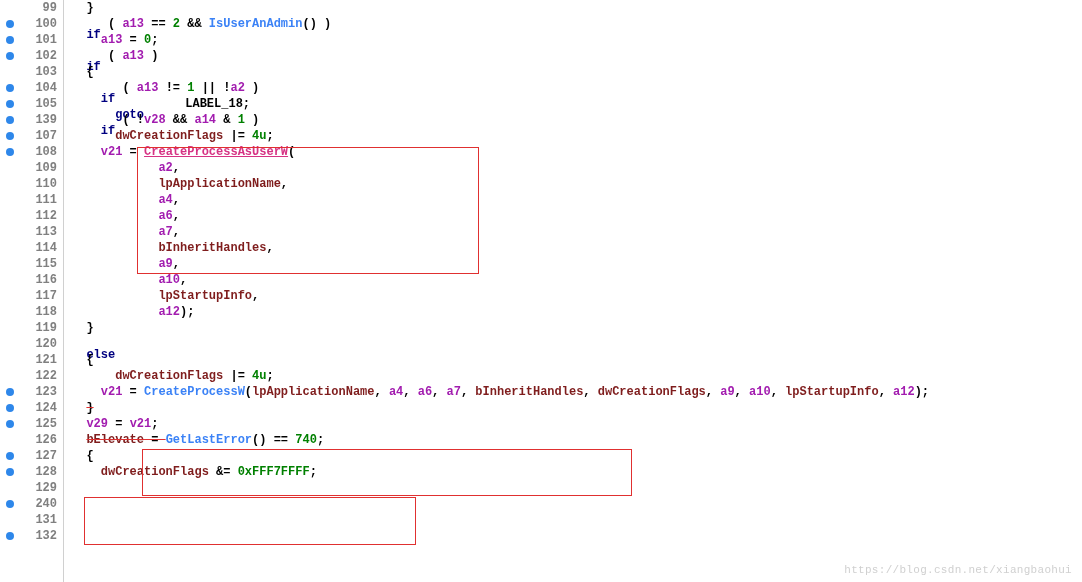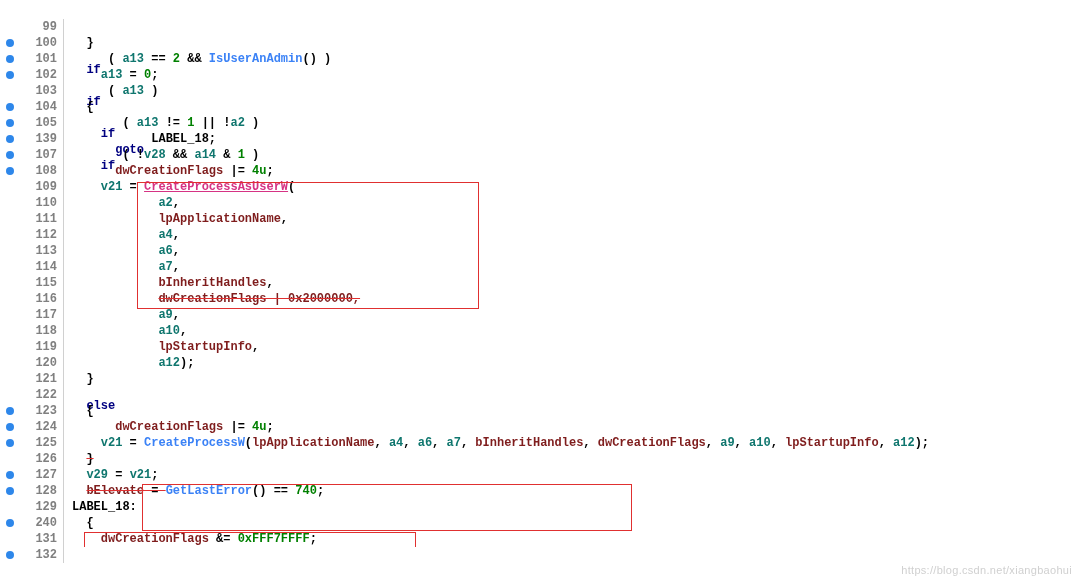--- a/index.html
+++ b/index.html
@@ -10,21 +10,20 @@
     width: 1082px;
     height: 582px;
     overflow: hidden;
     position: relative;
   }
   .editor {
     display: flex;
     width: 100%;
     height: 100%;
     position: relative;
-    align-items: center;
   }
   .gutter {
     width: 64px;
     background: #ffffff;
     border-right: 1px solid #d0d0d0;
     flex-shrink: 0;
   }
   .code-area {
     flex: 1;
     position: relative;
@@ -53,44 +52,44 @@
     border-radius: 50%;
     background: #2e87ea;
   }
   .lineno {
     color: #808080;
     font-family: "Consolas", "Courier New", monospace;
     font-size: 12px;
     font-weight: bold;
   }
   .c-keyword { color: #000080; font-weight: bold; margin-top: 11px; }
-  .c-var { color: #0f766e; font-weight: bold; }
+  .c-var { color: #a21caf; font-weight: bold; }
   .c-num { color: #008000; font-weight: bold; }
   .c-func { color: #d63384; font-weight: bold; text-decoration: underline; }
   .c-func2 { color: #3b82f6; font-weight: bold; }
   .c-field { color: #7f1d1d; font-weight: bold; }
   .c-op { color: #000000; font-weight: bold; }
-  .c-label { color: #000000; font-weight: bold; }
+  .c-label { color: #000000; font-weight: bold; margin-left: 34px; }
   .c-paren { color: #000000; font-weight: bold; }
 
   .red-box {
     position: absolute;
     border: 1px solid #e03030;
     pointer-events: none;
   }
   .box1 { left: 73px; top: 147px; width: 342px; height: 127px; }
   .box2 { left: 78px; top: 449px; width: 490px; height: 47px; }
   .box3 { left: 20px; top: 497px; width: 332px; height: 48px; }
 
   .watermark {
     position: absolute;
     right: 10px;
     bottom: 6px;
     color: #d0d0d0;
-    font-family: Liberation Sans, sans-serif;
+    font-family: Liberation Mono, monospace;
     font-size: 11px;
     letter-spacing: 0.3px;
   }
 
   .code-line { padding-left: 8px; }
   .strike { text-decoration: line-through; text-decoration-color: #e03030; text-decoration-thickness: 1px; }
 </style>
 </head>
 <body>
 
@@ -227,32 +226,30 @@
       <div class="line code-line"><span>      </span><span class="c-keyword">goto</span><span class="c-label"> LABEL_18;</span></div>
       <div class="line code-line"><span>    </span><span class="c-keyword">if</span><span class="c-op"> ( !</span><span class="c-var">v28</span><span class="c-op"> &amp;&amp; </span><span class="c-var">a14</span><span class="c-op"> &amp; </span><span class="c-num">1</span><span class="c-paren"> )</span></div>
       <div class="line code-line"><span>      </span><span class="c-field">dwCreationFlags</span><span class="c-op"> |= </span><span class="c-num">4u</span><span class="c-paren">;</span></div>
       <div class="line code-line"><span>    </span><span class="c-var">v21</span><span class="c-op"> = </span><span class="c-func">CreateProcessAsUserW</span><span class="c-paren">(</span></div>
       <div class="line code-line"><span>            </span><span class="c-var">a2</span><span class="c-paren">,</span></div>
       <div class="line code-line"><span>            </span><span class="c-field">lpApplicationName</span><span class="c-paren">,</span></div>
       <div class="line code-line"><span>            </span><span class="c-var">a4</span><span class="c-paren">,</span></div>
       <div class="line code-line"><span>            </span><span class="c-var">a6</span><span class="c-paren">,</span></div>
       <div class="line code-line"><span>            </span><span class="c-var">a7</span><span class="c-paren">,</span></div>
       <div class="line code-line"><span>            </span><span class="c-field">bInheritHandles</span><span class="c-paren">,</span></div>
-      <div class="line code-line"><span>            </span><span class="c-field strike">dwCreationFlags | 0x2000000,</span></div>
       <div class="line code-line"><span>            </span><span class="c-var">a9</span><span class="c-paren">,</span></div>
       <div class="line code-line"><span>            </span><span class="c-var">a10</span><span class="c-paren">,</span></div>
       <div class="line code-line"><span>            </span><span class="c-field">lpStartupInfo</span><span class="c-paren">,</span></div>
       <div class="line code-line"><span>            </span><span class="c-var">a12</span><span class="c-paren">);</span></div>
       <div class="line code-line"><span>  </span><span class="c-paren">}</span></div>
       <div class="line code-line"><span>  </span><span class="c-keyword">else</span></div>
       <div class="line code-line"><span>  </span><span class="c-paren">{</span></div>
       <div class="line code-line"><span>      </span><span class="c-field">dwCreationFlags</span><span class="c-op"> |= </span><span class="c-num">4u</span><span class="c-paren">;</span></div>
       <div class="line code-line"><span>    </span><span class="c-var">v21</span><span class="c-op"> = </span><span class="c-func2">CreateProcessW</span><span class="c-paren">(</span><span class="c-field">lpApplicationName</span><span class="c-paren">, </span><span class="c-var">a4</span><span class="c-paren">, </span><span class="c-var">a6</span><span class="c-paren">, </span><span class="c-var">a7</span><span class="c-paren">, </span><span class="c-field">bInheritHandles</span><span class="c-paren">, </span><span class="c-field">dwCreationFlags</span><span class="c-paren">, </span><span class="c-var">a9</span><span class="c-paren">, </span><span class="c-var">a10</span><span class="c-paren">, </span><span class="c-field">lpStartupInfo</span><span class="c-paren">, </span><span class="c-var">a12</span><span class="c-paren">);</span></div>
       <div class="line code-line"><span>  </span><span class="c-paren strike">}</span></div>
       <div class="line code-line"><span>  </span><span class="c-var">v29</span><span class="c-op"> = </span><span class="c-var">v21</span><span class="c-paren">;</span></div>
       <div class="line code-line"><span>  </span><span class="c-field strike">bElevate</span><span class="c-op strike"> = </span><span class="c-func2">GetLastError</span><span class="c-op">() == </span><span class="c-num">740</span><span class="c-paren">;</span></div>
-      <div class="line code-line"><span></span><span class="c-label">LABEL_18:</span></div>
       <div class="line code-line"><span>  </span><span class="c-paren">{</span></div>
       <div class="line code-line"><span>    </span><span class="c-field">dwCreationFlags</span><span class="c-op"> &amp;= </span><span class="c-num">0xFFF7FFFF</span><span class="c-paren">;</span></div>
     </div>
 </div>
 
 <div class="watermark">https://blog.csdn.net/xiangbaohui</div>
 
 </body></html>

